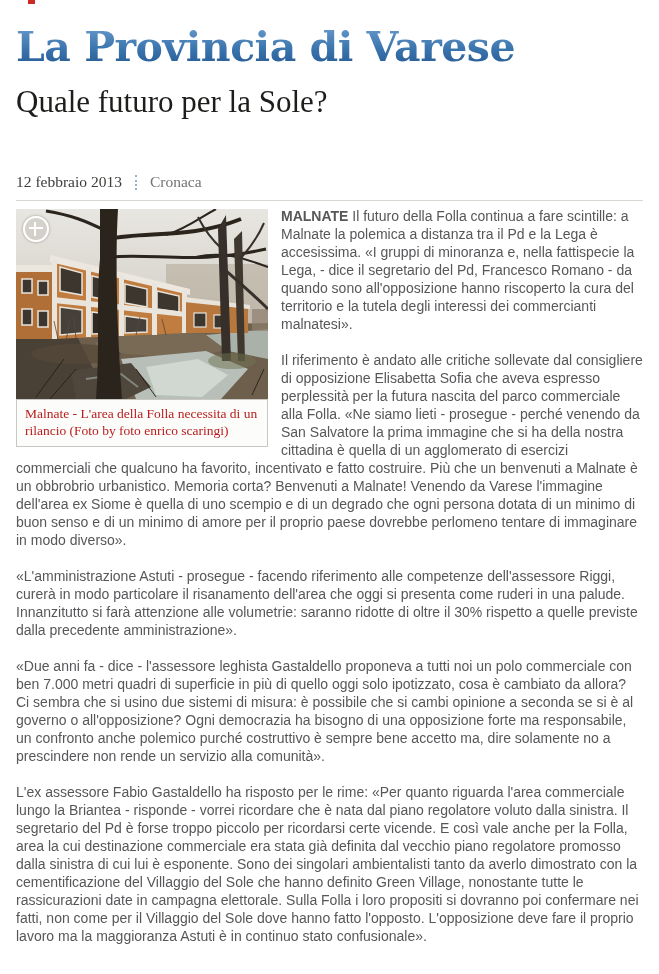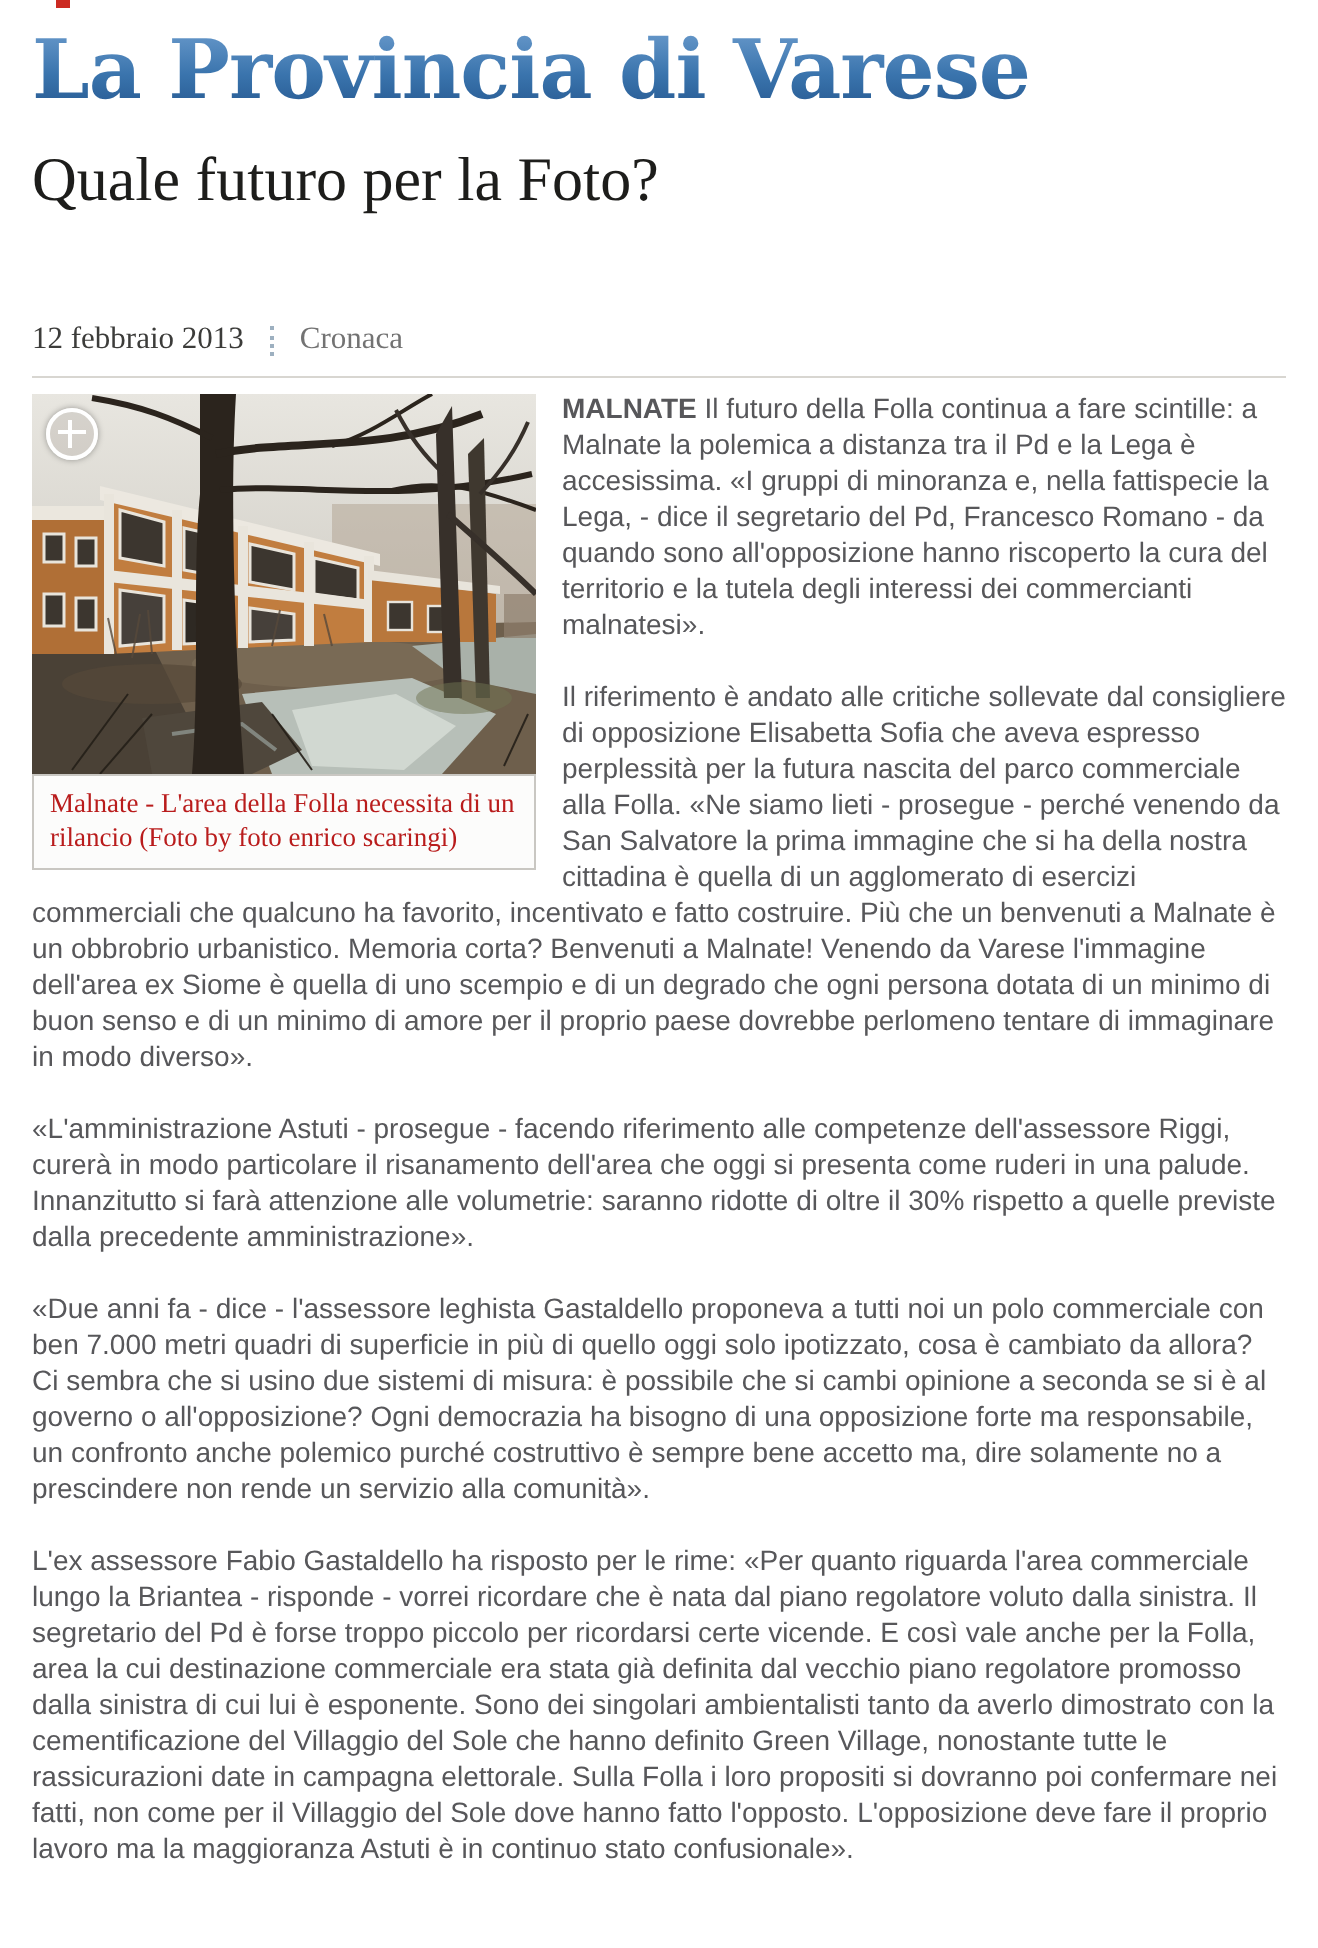--- a/index.html
+++ b/index.html
@@ -2,21 +2,21 @@
 <html><head>
 <meta charset="utf-8">
 <style>
   html,body{margin:0;padding:0;background:#ffffff;}
   .page{position:relative;width:659px;height:974px;overflow:hidden;background:#ffffff;
         font-family:"Liberation Sans",sans-serif;}
   .inner{padding:0 16px;}
 
   .red-mark{position:absolute;left:28px;top:0;width:7px;height:4px;background:#cc2a22;}
 
-  .masthead{margin:12px 0 0;}
+  .masthead{margin:24px 0 0;}
   .masthead span{
     display:inline-block;
     font-family:"DejaVu Serif",serif;font-weight:bold;
     font-size:41px;line-height:46px;letter-spacing:-0.5px;
     color:#2f6aa5;
     background:linear-gradient(180deg,#6d9dce 0%,#3a74ad 55%,#24568e 100%);
     -webkit-background-clip:text;background-clip:text;
     -webkit-text-fill-color:transparent;
   }
 
@@ -51,21 +51,21 @@
 
 <div class="page">
   <div class="red-mark"></div>
 
   <div class="inner">
     <div class="masthead">
       <span>La Provincia di Varese</span>
     </div>
 
     <h1 class="headline">
-      <span>Quale futuro per la Foto?</span>
+      <span>Quale futuro per la Sole?</span>
     </h1>
 
     <div class="meta">
       <span>12 febbraio 2013</span>
       <span class="meta-divider"></span>
       <span class="meta-category">Cronaca</span>
     </div>
 
     <hr class="rule">
 

